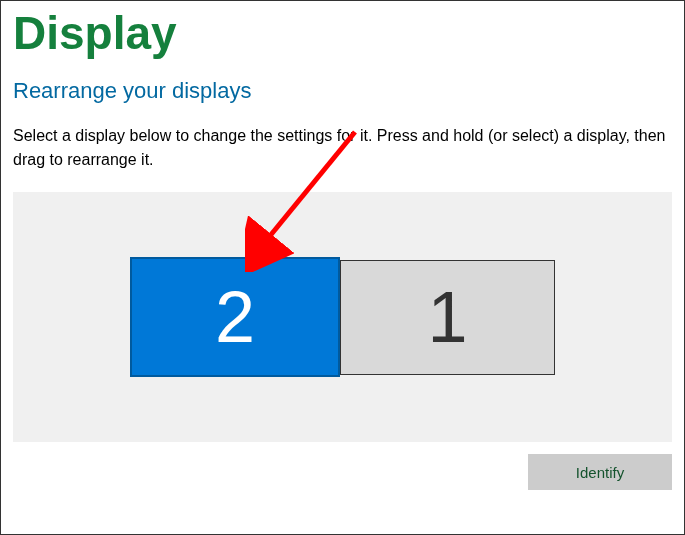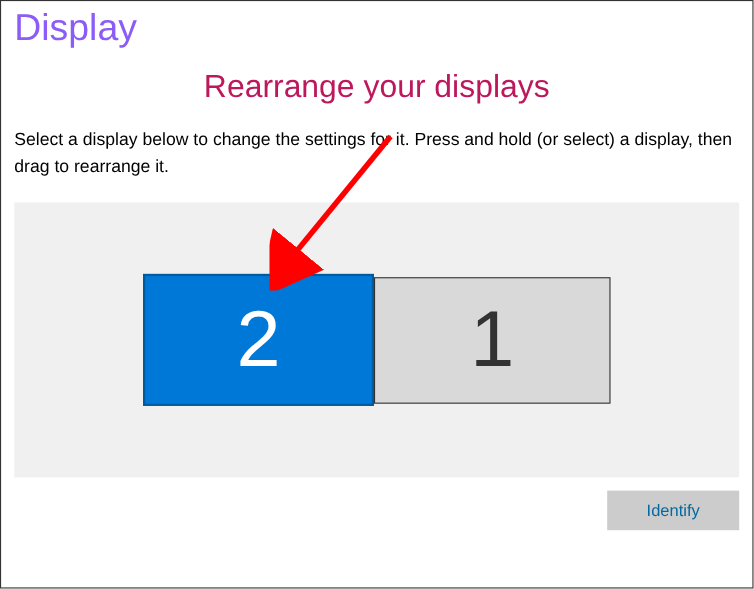--- a/index.html
+++ b/index.html
@@ -11,31 +11,30 @@
       font-family: 'Segoe UI', Tahoma, sans-serif;
       background: #fff;
       width: 685px;
       height: 535px;
       border: 1px solid #333;
       padding: 0;
       position: relative;
       overflow: hidden;
     }
     .page-title {
-      font-size: 34px;
-      font-weight: 400;
-      color: #8b5cf6;
+      font-size: 46px;
+      font-weight: 700;
+      color: #15803d;
       padding: 5px 12px 10px 12px;
     }
     .section-title {
-      font-size: 29px;
+      font-size: 22px;
       font-weight: 400;
-      color: #be185d;
+      color: #0369a1;
       padding: 8px 12px 15px 12px;
-      text-align: center;
     }
     .description {
       font-size: 16px;
       font-weight: 400;
       color: #000;
       padding: 5px 12px 20px 12px;
       line-height: 1.5;
     }
     .display-arrangement {
       background: #f0f0f0;
@@ -74,25 +73,25 @@
     }
     .button-row {
       display: flex;
       justify-content: flex-end;
       gap: 12px;
       padding: 12px 12px 0 12px;
     }
     .btn {
       background: #ccc;
       border: none;
-      width: 120px;
+      width: 144px;
       height: 36px;
       font-size: 15px;
       font-family: inherit;
-      color: #0369a1;
+      color: #14532d;
       cursor: pointer;
     }
     .annotation-arrow {
       position: absolute;
       pointer-events: none;
       z-index: 10;
     }
   </style>
 </head>
 <body>

